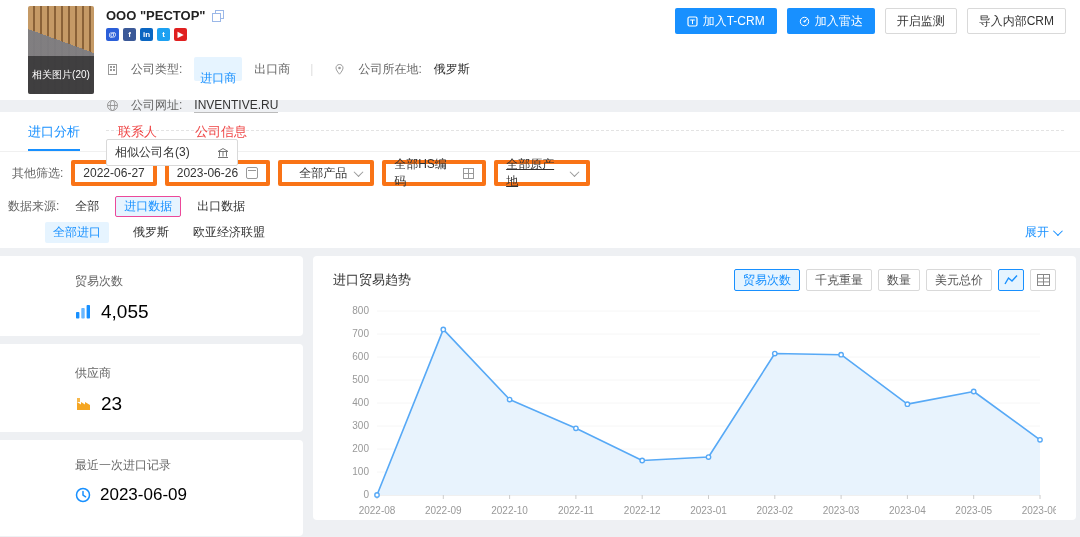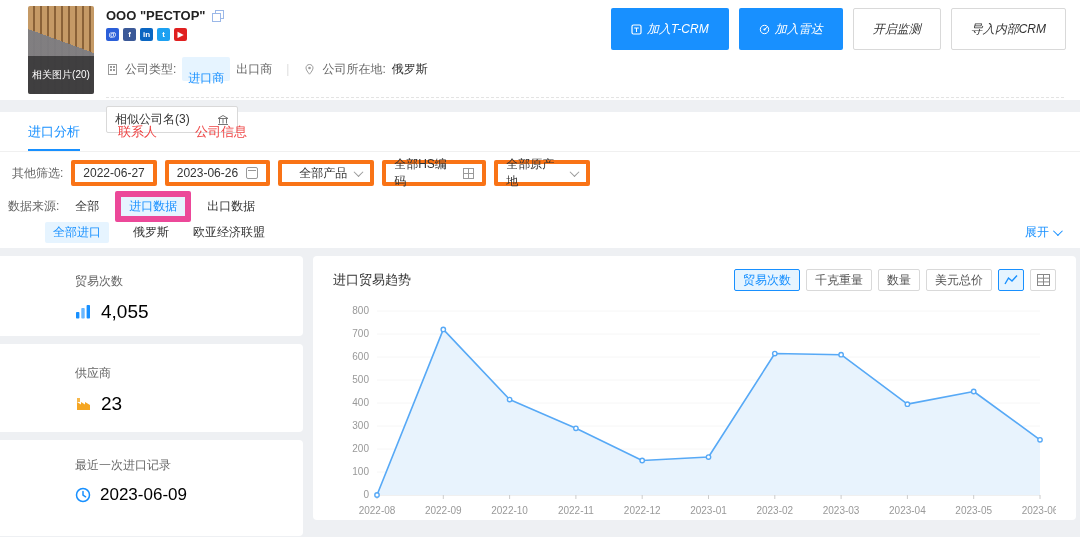--- a/index.html
+++ b/index.html
@@ -10,28 +10,28 @@
   .company-header{position:relative;background:#fff;height:100px;display:flex;padding:6px 16px 6px 28px;}
   .photo{width:66px;height:88px;border-radius:2px;position:relative;overflow:hidden;flex-shrink:0;cursor:pointer;
     background:linear-gradient(200deg,rgba(0,0,0,0) 42%,rgba(125,125,130,.95) 42%),
                repeating-linear-gradient(90deg,#c59a66 0 5px,#8a6238 5px 7px);}
   .photo-label{position:absolute;bottom:0;left:0;right:0;background:rgba(0,0,0,.5);color:#fff;font-size:10px;text-align:center;padding:12px 0;}
   .company-info{flex:1;margin-left:12px;min-width:0;}
   .name-row{display:flex;align-items:center;gap:6px;font-size:13px;font-weight:bold;color:#222;margin-top:2px;}
   .social-row{display:flex;gap:4px;margin:5px 0 6px;}
   .social{width:13px;height:13px;border-radius:2px;color:#fff;font-size:8px;line-height:13px;text-align:center;font-weight:bold;cursor:pointer;}
   .s1{background:#2b5fd9}.s2{background:#3b5998}.s3{background:#0a66c2}.s4{background:#1da1f2}.s5{background:#e02020}
-  .meta-row{display:flex;align-items:center;gap:6px;color:#666;margin:16px 0;}
+  .meta-row{display:flex;align-items:center;gap:12px;color:#666;margin:16px 0;}
   .tag-blue{background:#e6f4ff;color:#1890ff;padding:12px 6px;height:18px;line-height:18px;border-radius:2px;}
   .sep{color:#ddd;margin:0 8px;}
   .website{color:#333;border-bottom:1px solid #bbb;cursor:pointer;}
   .dash-divider{border-top:1px dashed #e3e3e3;margin:6px 0 8px;}
   .similar-box{display:inline-flex;align-items:center;justify-content:space-between;width:132px;border:1px solid #d9d9d9;border-radius:2px;padding:4px 8px;color:#333;cursor:pointer;background:#fff;}
   .header-actions{position:absolute;right:14px;top:8px;display:flex;gap:10px;}
-  .btn{height:42px;padding:0 19px;font-size:12px;border-radius:2px;display:inline-flex;align-items:center;gap:5px;cursor:pointer;border:1px solid transparent;white-space:nowrap;font-style:italic;}
+  .btn{height:26px;padding:0 11px;font-size:12px;border-radius:2px;display:inline-flex;align-items:center;gap:5px;cursor:pointer;border:1px solid transparent;white-space:nowrap;}
   .btn.primary{background:#1890ff;color:#fff;}
   .btn.default{background:#fff;border-color:#d9d9d9;color:#333;}
 
   
   .tabs-section{background:#fff;margin-top:12px;padding-bottom:6px;}
   .tabs{display:flex;gap:38px;padding:0 28px;border-bottom:1px solid #f0f0f0;height:40px;}
   .tab{font-size:13px;color:#ef4444;line-height:40px;position:relative;cursor:pointer;}
   .tab.active{color:#1890ff;}
   .tab.active::after{content:"";position:absolute;left:0;right:0;bottom:0;height:2px;background:#1890ff;}
   .filter-row{display:flex;align-items:center;gap:8px;margin:8px 4px 0;padding:0 8px;height:26px;}
@@ -39,21 +39,21 @@
   .input-box{border:4px solid #f97316;border-radius:2px;height:26px;display:inline-flex;align-items:center;justify-content:space-between;padding:0 8px;background:#fff;color:#333;gap:8px;cursor:pointer;}
   .chev{width:7px;height:7px;border-right:1px solid #999;border-bottom:1px solid #999;transform:rotate(45deg) translate(-1px,-1px);flex-shrink:0;}
   .cal{width:12px;height:12px;border:1px solid #999;border-radius:2px;position:relative;flex-shrink:0;}
   .cal::before{content:"";position:absolute;top:2px;left:1px;right:1px;border-top:1px solid #999;}
   .grid-ic{width:11px;height:11px;border:1px solid #999;position:relative;flex-shrink:0;}
   .grid-ic::before{content:"";position:absolute;left:0;right:0;top:4px;border-top:1px solid #999;}
   .grid-ic::after{content:"";position:absolute;top:0;bottom:0;left:4px;border-left:1px solid #999;}
   .source-row{display:flex;align-items:center;gap:16px;margin-top:10px;padding:0 8px;height:20px;}
   .source-sub-row{display:flex;align-items:center;gap:24px;margin-top:6px;padding:0 20px 0 45px;height:20px;position:relative;}
   .pill{background:#e6f4ff;color:#1890ff;padding:2px 8px;border-radius:2px;cursor:pointer;}
-  .pill.bordered{border:6px solid #ec4899;padding:1px 8px;}
+  .pill.bordered{border:1px solid #ec4899;padding:1px 8px;}
   .src-opt{color:#333;cursor:pointer;}
   .expand-link{position:absolute;right:20px;color:#1890ff;display:flex;align-items:center;gap:4px;cursor:pointer;}
   .chev-blue{width:7px;height:7px;border-right:1px solid #1890ff;border-bottom:1px solid #1890ff;transform:rotate(45deg) translateY(-2px);}
 
   
   .content{display:flex;gap:10px;margin-top:8px;}
   .left-col{width:303px;display:flex;flex-direction:column;gap:8px;flex-shrink:0;}
   .stat-card{background:#fff;border-radius:0 4px 4px 0;padding:17px 0 0 75px;}
   .stat-card.h1{height:80px;}.stat-card.h2{height:88px;padding-top:21px;}.stat-card.h3{height:96px;}
   .stat-label{color:#666;margin-bottom:11px;}
@@ -117,20 +117,31 @@
       <span class="sep">|</span>
       <span>
         <svg width="13" height="13" viewBox="0 0 13 13">
             <path d="M6.5 1.5c-2 0-3.5 1.5-3.5 3.4 0 2.4 3.5 6.3 3.5 6.3s3.5-3.9 3.5-6.3C10 3 8.5 1.5 6.5 1.5z" fill="none" stroke="#999"></path>
             <circle cx="6.5" cy="5" r="1.3" fill="#999"></circle>
           </svg>
       </span>
       <span>公司所在地:</span>
       <span style="color:#333;">俄罗斯</span>
     </div>
+    <div class="meta-row">
+      <span>
+        <svg width="13" height="13" viewBox="0 0 13 13">
+            <circle cx="6.5" cy="6.5" r="5" fill="none" stroke="#999"></circle>
+            <ellipse cx="6.5" cy="6.5" rx="2.2" ry="5" fill="none" stroke="#999"></ellipse>
+            <line x1="1.5" y1="6.5" x2="11.5" y2="6.5" stroke="#999"></line>
+          </svg>
+      </span>
+      <span>公司网址:</span>
+      <span class="website">INVENTIVE.RU</span>
+    </div>
     <div class="dash-divider"></div>
     <div class="similar-box">
       <span>相似公司名(3)</span>
       <span>
         <svg width="12" height="12" viewBox="0 0 12 12">
             <path d="M1 4.5L6 1.5l5 3z" fill="none" stroke="#777"></path>
             <line x1="2.5" y1="5" x2="2.5" y2="9.5" stroke="#777"></line>
             <line x1="6" y1="5" x2="6" y2="9.5" stroke="#777"></line>
             <line x1="9.5" y1="5" x2="9.5" y2="9.5" stroke="#777"></line>
             <line x1="1" y1="10.5" x2="11" y2="10.5" stroke="#777"></line>
@@ -186,21 +197,21 @@
       <span class="cal"></span>
     </span>
     <span class="input-box" style="width:96px;justify-content:flex-end;">
       <span>全部产品</span>
       <span class="chev"></span>
     </span>
     <span class="input-box" style="width:104px;">
       <span>全部HS编码</span>
       <span class="grid-ic"></span>
     </span>
-    <span class="input-box" style="width:96px;">
+    <span class="input-box" style="width:96px;text-decoration:underline;">
       <span>全部原产地</span>
       <span class="chev"></span>
     </span>
   </div>
 
   <div class="source-row">
     <span class="filter-label">数据来源:</span>
     <span class="src-opt">全部</span>
     <span class="pill bordered">进口数据</span>
     <span class="src-opt">出口数据</span>

